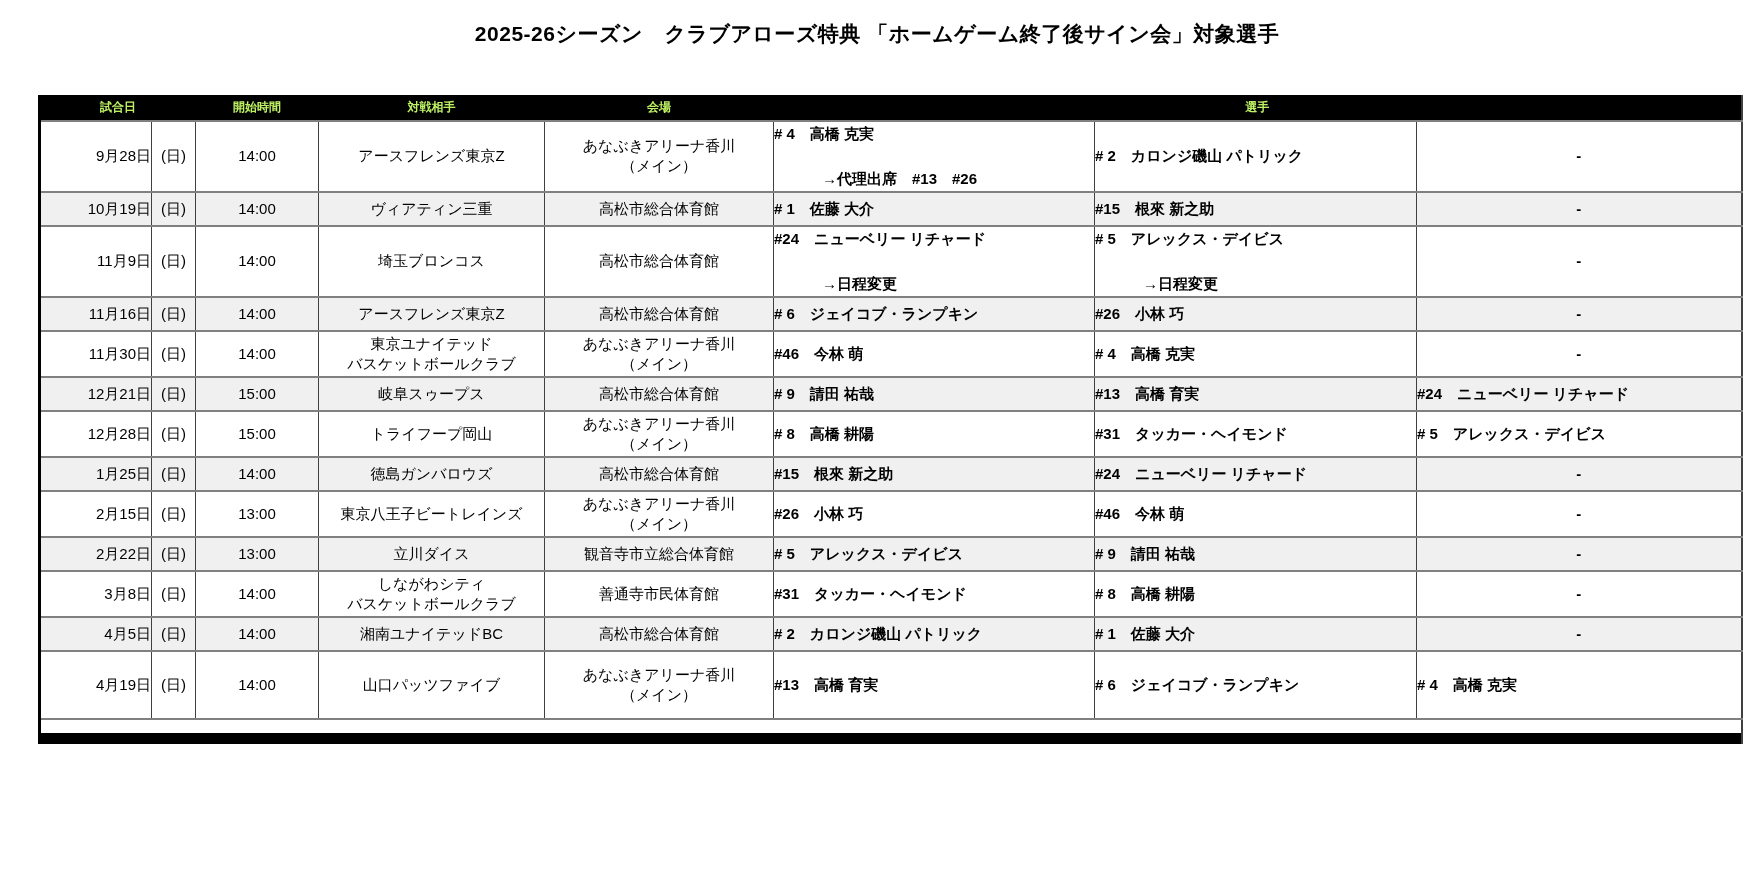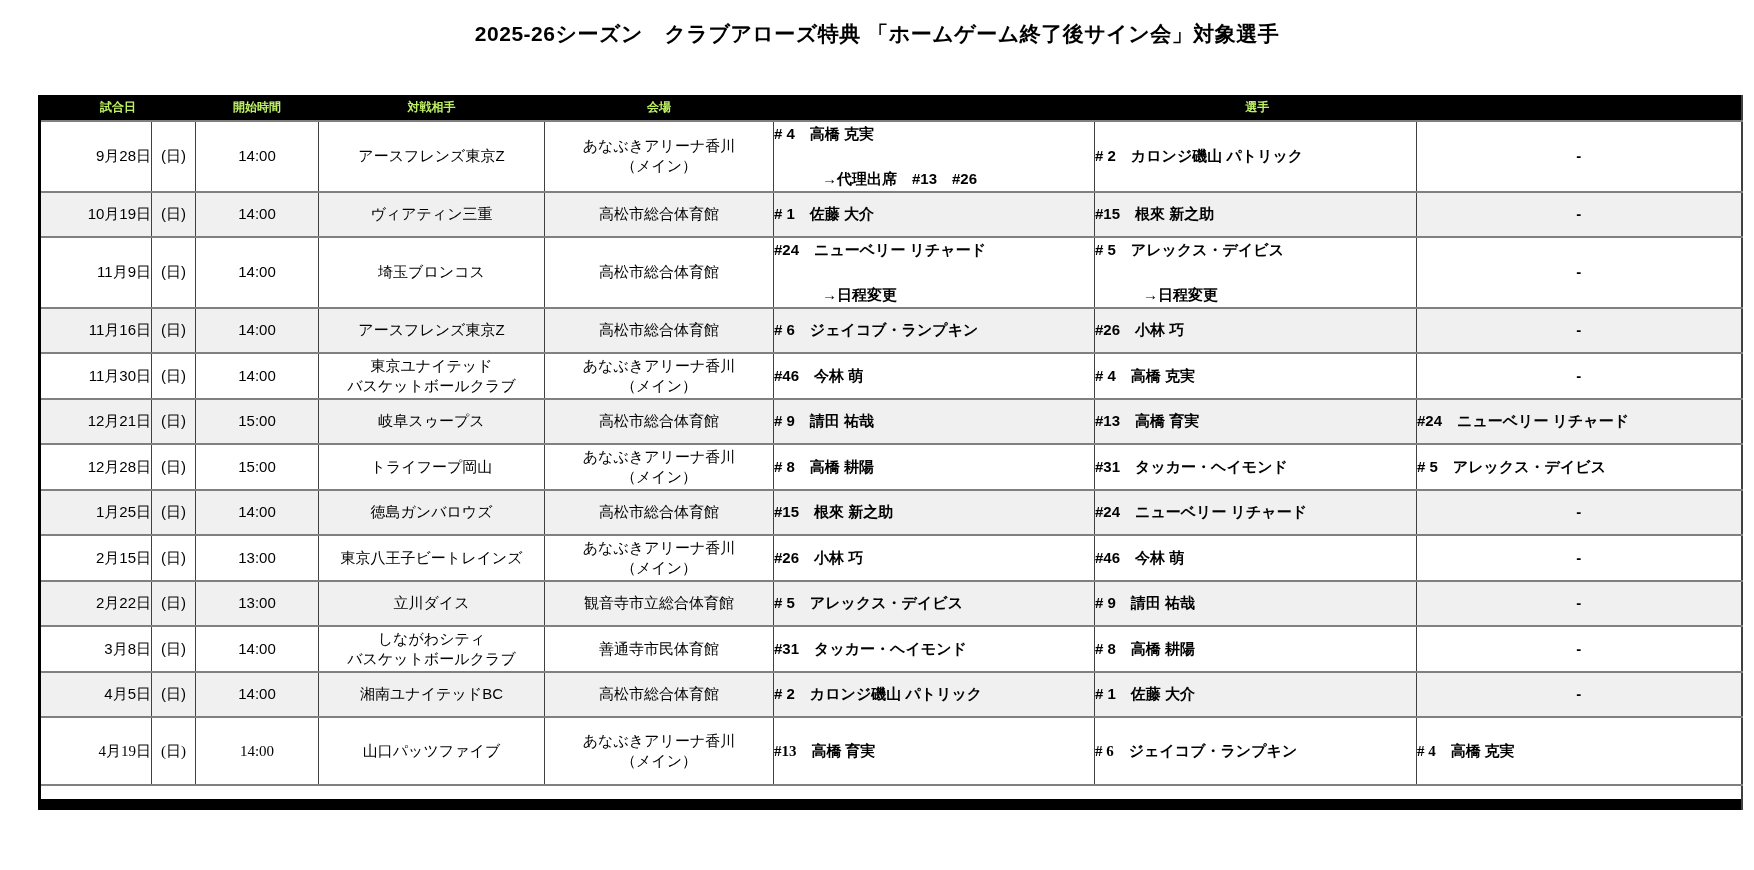--- a/index.html
+++ b/index.html
@@ -31,22 +31,22 @@
   table.schedule thead th {
     background: #000000;
     color: #bef264;
     font-size: 12px;
     font-weight: bold;
     height: 25px;
     padding: 0;
     border: 1px solid #000000;
     text-align: center;
   }
-  table.schedule tbody tr { height: 45px; background: #ffffff; }
-  table.schedule tbody tr.row-last { height: 68px; font-family: Liberation Serif, serif; }
+  table.schedule tbody tr { height: 34px; background: #ffffff; }
+  table.schedule tbody tr.row-last { height: 68px; }
   table.schedule tbody tr:nth-child(even) { background: #f0f0f0; }
   table.schedule tbody td {
     border: 1px solid #404040;
     border-top: 2px solid #808080;
     border-bottom: 2px solid #808080;
     font-size: 15px;
     padding: 2px 0;
     vertical-align: middle;
   }
   td.c-date-cell { text-align: right; padding-right: 5px; }

